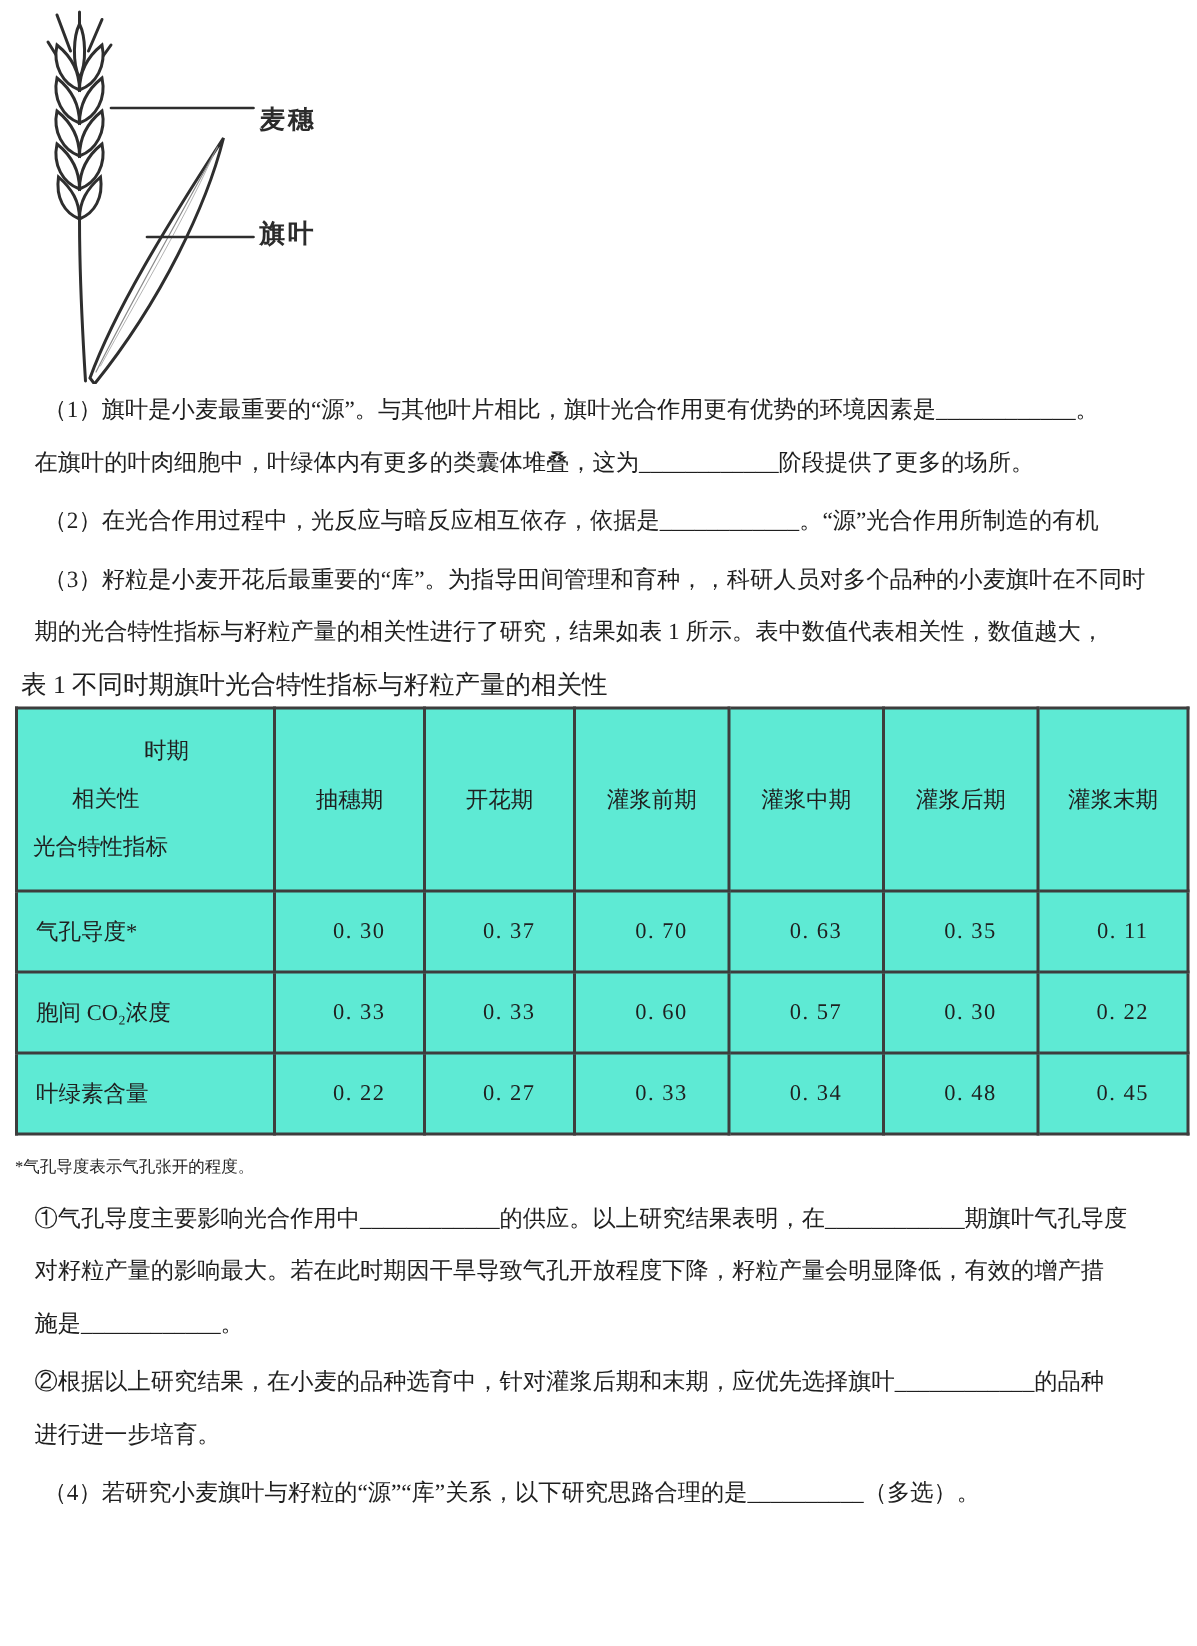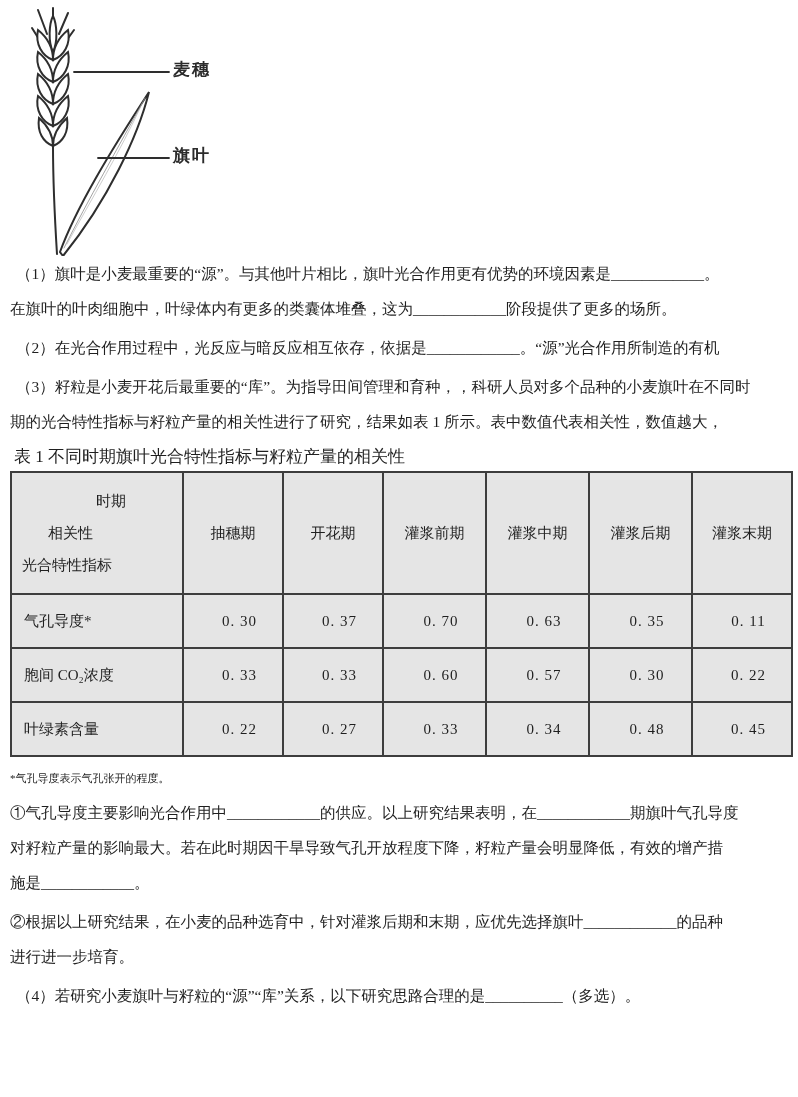--- a/index.html
+++ b/index.html
@@ -32,52 +32,52 @@
     top: 2px;
   }
   .fig-label {
     position: absolute;
     font-family: "Liberation Sans", "DejaVu Sans", sans-serif;
     font-weight: 700;
     font-size: 17px;
     color: #2b2b2b;
     letter-spacing: 2px;
   }
-  .fig-label.ear  { left: 163px; top: 54px; text-align: right; }
+  .fig-label.ear  { left: 163px; top: 64px; text-align: right; }
   .fig-label.leaf { left: 163px; top: 140px; font-family: Liberation Serif, serif; }
 
   
   .tline {
     font-size: 15.5px;
     line-height: 35px;
     white-space: nowrap;
     color: #1f1f1f;
   }
   .tline.first { text-indent: 6px; }
-  .para { margin: 0 0 4px 0; }
+  .para { margin: 0 0 4px 13px; }
 
   
   .tbl-caption {
     font-size: 17px;
     line-height: 28px;
     padding-left: 4px;
     margin-top: 2px;
   }
   table.corr {
     border-collapse: collapse;
     table-layout: fixed;
     width: 781px;
     margin-left: 0px;
   }
   table.corr td, table.corr th {
     border: 2px solid #3d3d3d;
     font-weight: normal;
     font-size: 15px;
     vertical-align: middle;
-    background: #e5e5e5;
+    background: #5eead4;
   }
   .corner-cell { height: 108px; padding: 6px 4px 6px 0; }
   .corner-cell .c1 { display:block; text-align:left; padding-left: 84px; line-height: 32px; }
   .corner-cell .c2 { display:block; text-align:left; padding-left: 36px; line-height: 32px; }
   .corner-cell .c3 { display:block; text-align:left; padding-left: 10px; line-height: 32px; }
   .period-th { text-align: center; }
   .row-label { height: 50px; text-align: left; padding-left: 12px; }
   .val-cell  { text-align: center; padding-left: 14px; letter-spacing: 1px; }
 
   .footnote {

